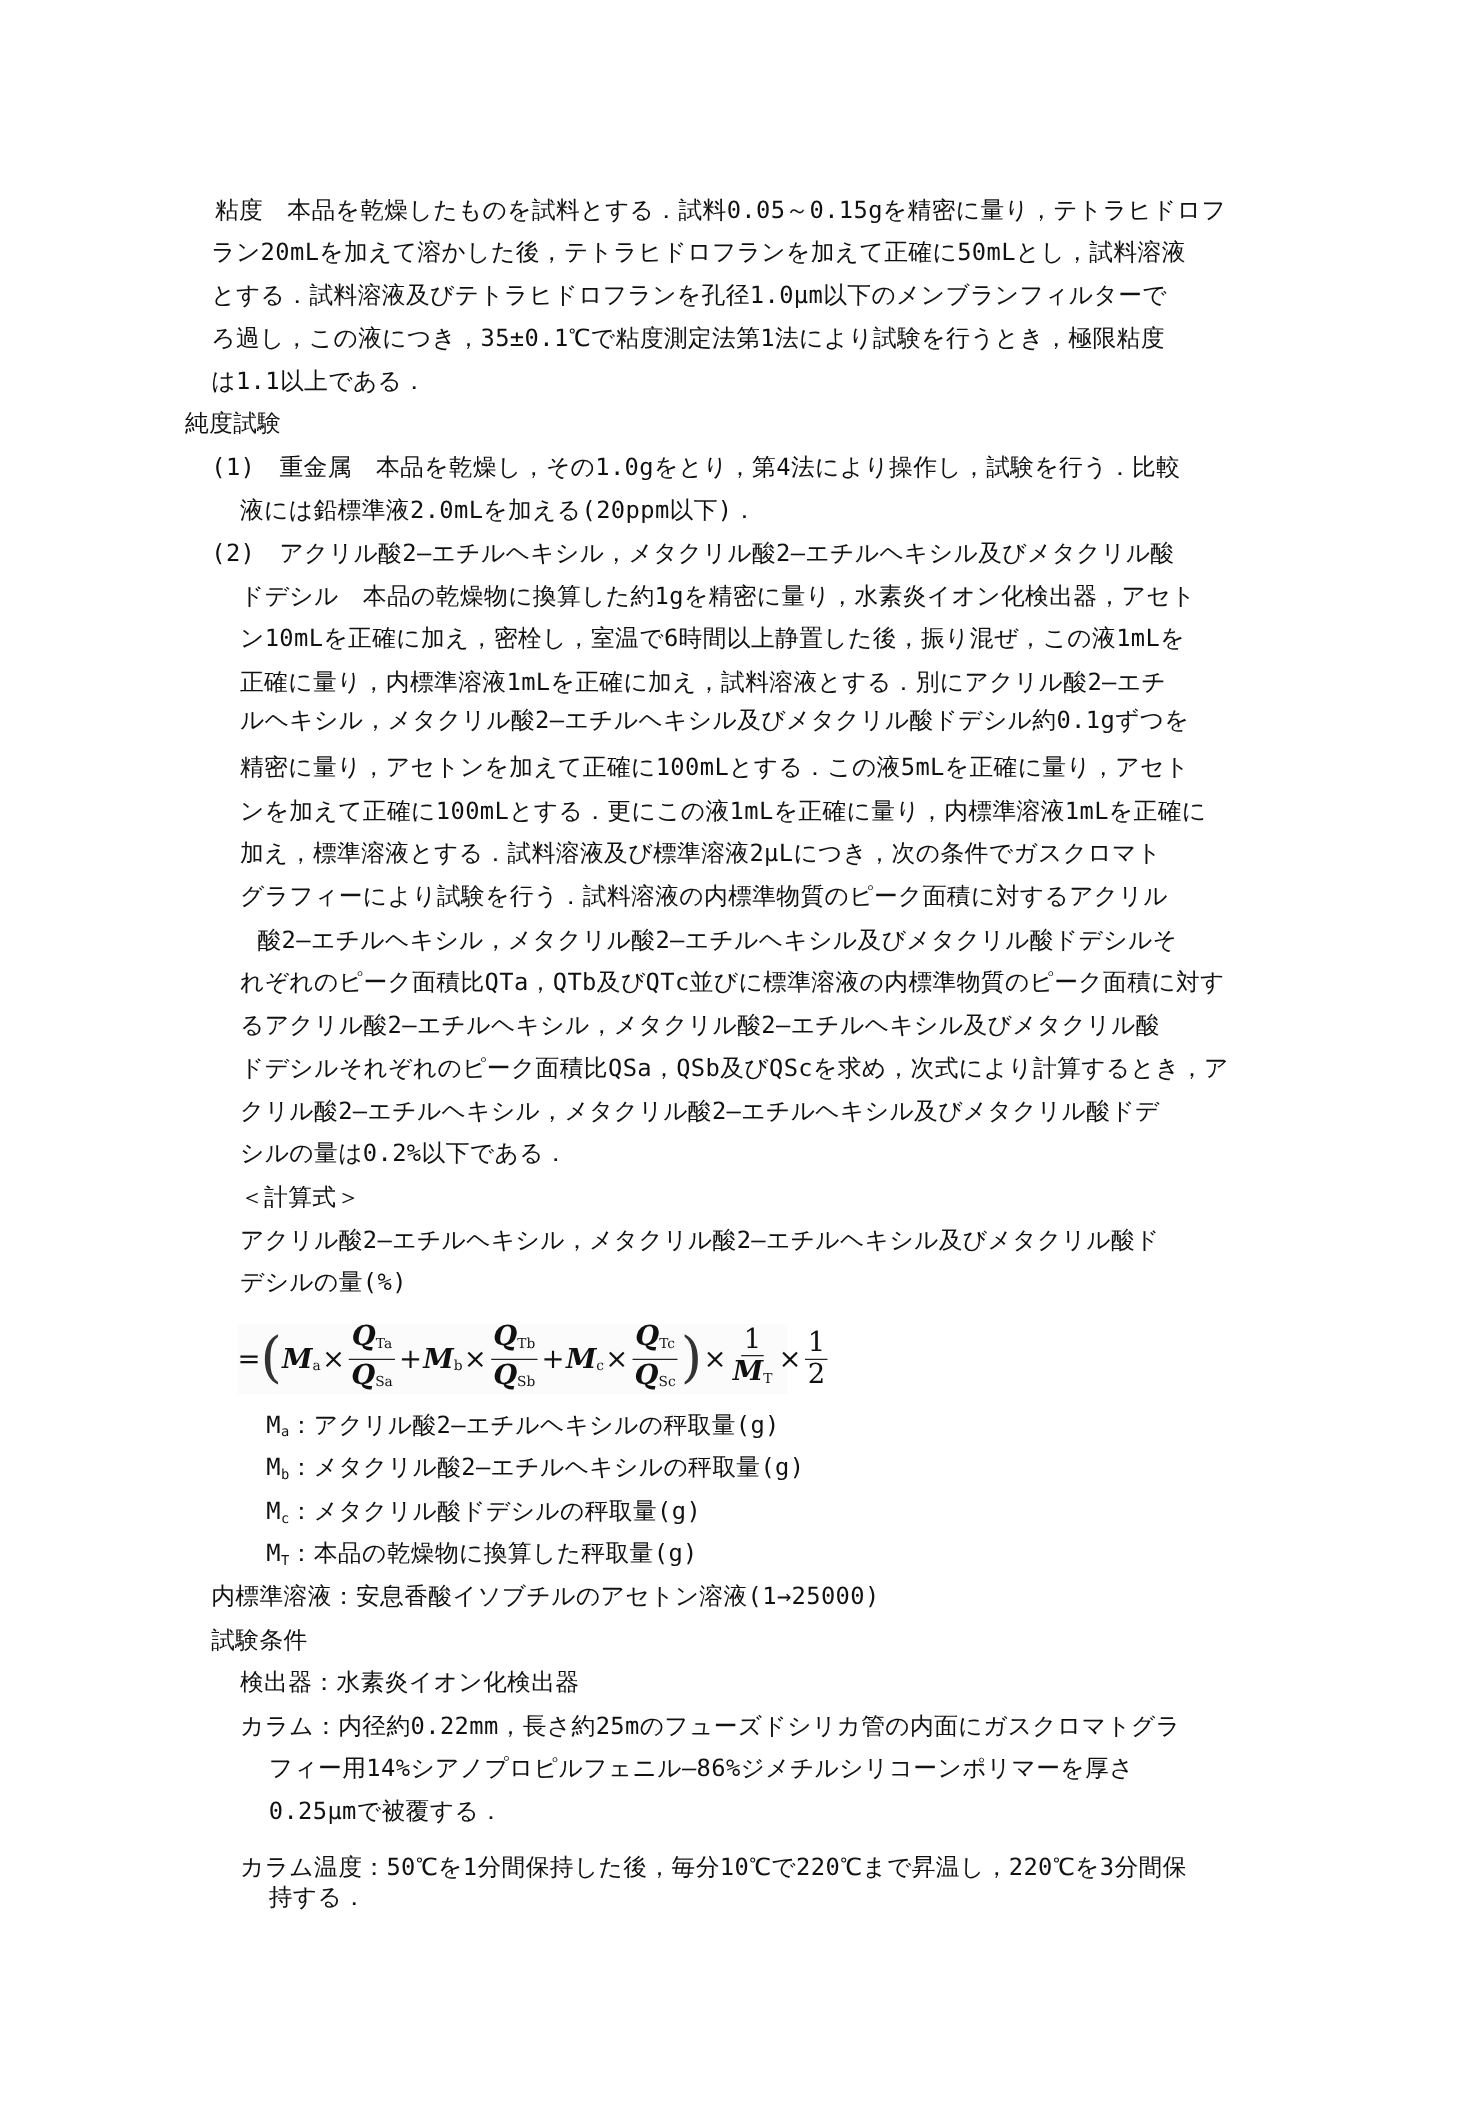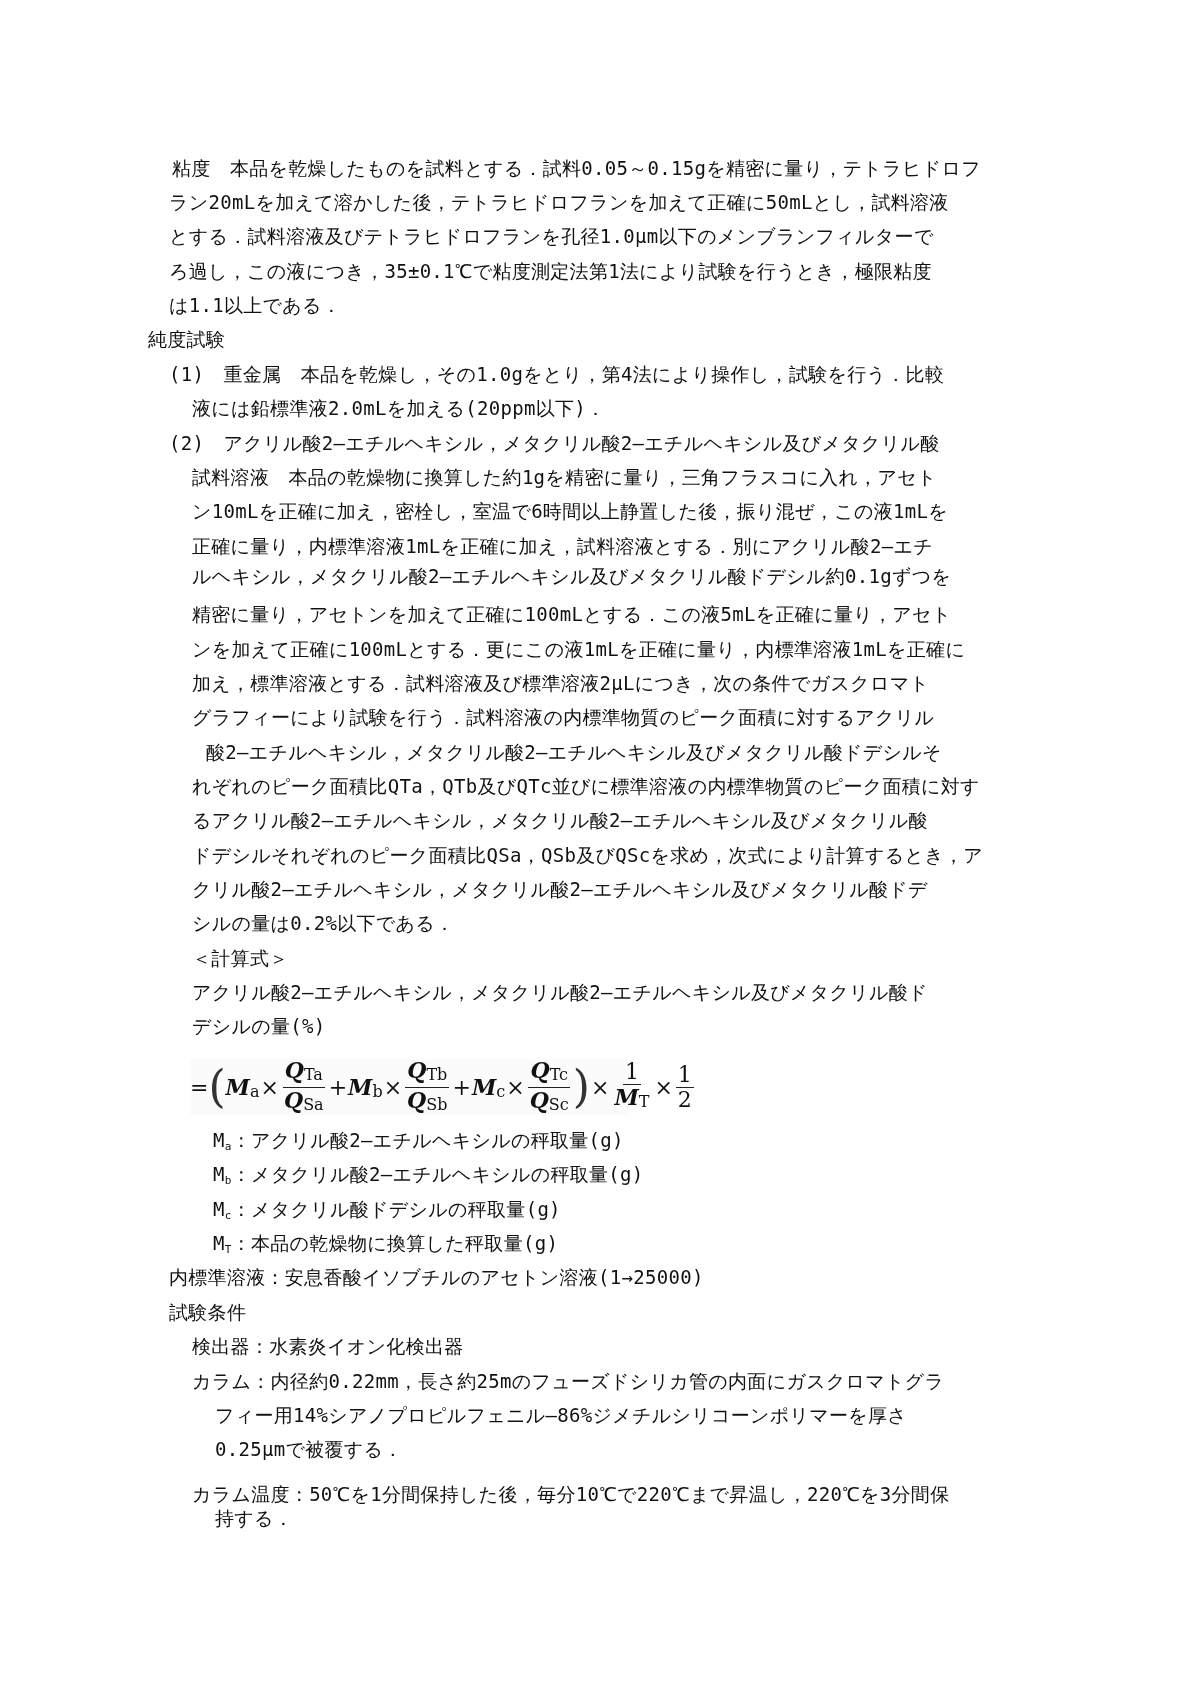--- a/index.html
+++ b/index.html
@@ -17,21 +17,21 @@
       letter-spacing: 0.3px;
     }
     .formula {
       position: absolute; left: 190px; top: 1059px;
       height: 56px; width: 440px;
       font-family: "DejaVu Serif", "Liberation Serif", serif;
       font-size: 22px; display: flex; align-items: center;
       background: #fbfbfb;
     }
     .formula .it { font-style: italic; font-weight: bold; }
-    .formula .sub { font-size: 16px; font-weight: normal; font-style: normal; vertical-align: -2px; }
+    .formula .sub { font-size: 11px; font-weight: normal; font-style: normal; vertical-align: -2px; }
     .frac { display: inline-flex; flex-direction: column; align-items: center; margin: 0 2px; vertical-align: middle; }
     .frac .num { border-bottom: 1.5px solid #222; padding: 0 2px; line-height: 24px; }
     .frac .den { padding: 0 2px; line-height: 24px; }
     .paren { font-size: 44px; font-weight: normal; line-height: 44px; color: #333; }
     .op { margin: 0 1px; }
     .msub { font-size: 11px; vertical-align: -3px; }
   </style>
 </head>
 <body>
 
@@ -47,21 +47,21 @@
 
   <div class="line" style="left:148px; top:327px;">純度試験</div>
 
   <div>
     <div class="line" style="left:169px; top:362px;">(1)　重金属　本品を乾燥し，その1.0gをとり，第4法により操作し，試験を行う．比較</div>
     <div class="line" style="left:192px; top:396px;">液には鉛標準液2.0mLを加える(20ppm以下)．</div>
   </div>
 
   <div>
     <div class="line" style="left:169px; top:431px;">(2)　アクリル酸2―エチルヘキシル，メタクリル酸2―エチルヘキシル及びメタクリル酸</div>
-    <div class="line" style="left:192px; top:465px;">試料溶液　本品の乾燥物に換算した約1gを精密に量り，三角フラスコに入れ，アセト</div>
+    <div class="line" style="left:192px; top:465px;">ドデシル　本品の乾燥物に換算した約1gを精密に量り，水素炎イオン化検出器，アセト</div>
     <div class="line" style="left:192px; top:499px;">ン10mLを正確に加え，密栓し，室温で6時間以上静置した後，振り混ぜ，この液1mLを</div>
     <div class="line" style="left:192px; top:534px;">正確に量り，内標準溶液1mLを正確に加え，試料溶液とする．別にアクリル酸2―エチ</div>
     <div class="line" style="left:192px; top:564px;">ルヘキシル，メタクリル酸2―エチルヘキシル及びメタクリル酸ドデシル約0.1gずつを</div>
     <div class="line" style="left:192px; top:602px;">精密に量り，アセトンを加えて正確に100mLとする．この液5mLを正確に量り，アセト</div>
     <div class="line" style="left:192px; top:637px;">ンを加えて正確に100mLとする．更にこの液1mLを正確に量り，内標準溶液1mLを正確に</div>
     <div class="line" style="left:192px; top:671px;">加え，標準溶液とする．試料溶液及び標準溶液2μLにつき，次の条件でガスクロマト</div>
     <div class="line" style="left:192px; top:705px;">グラフィーにより試験を行う．試料溶液の内標準物質のピーク面積に対するアクリル</div>
     <div class="line" style="left:206px; top:740px;text-align:center;">酸2―エチルヘキシル，メタクリル酸2―エチルヘキシル及びメタクリル酸ドデシルそ</div>
     <div class="line" style="left:192px; top:774px;">れぞれのピーク面積比QTa，QTb及びQTc並びに標準溶液の内標準物質のピーク面積に対す</div>
     <div class="line" style="left:192px; top:808px;">るアクリル酸2―エチルヘキシル，メタクリル酸2―エチルヘキシル及びメタクリル酸</div>

